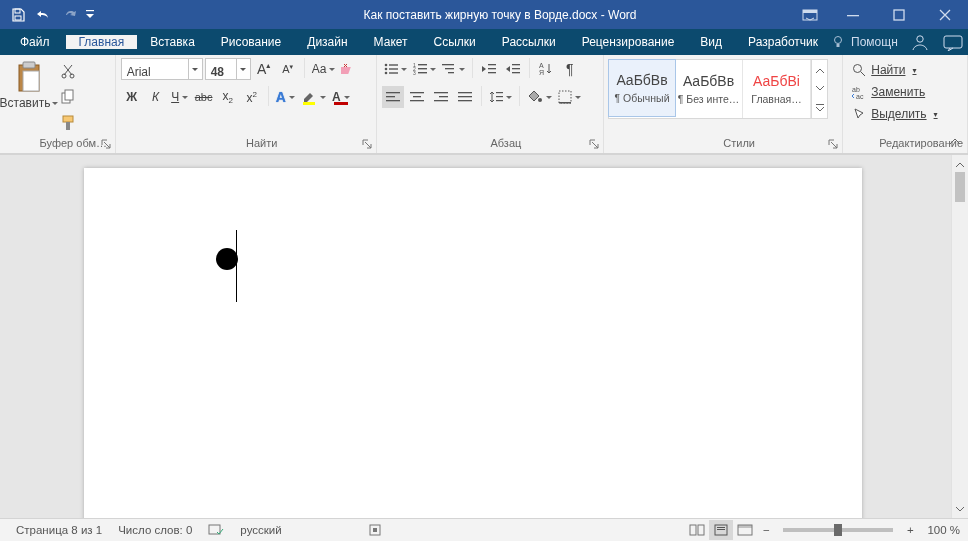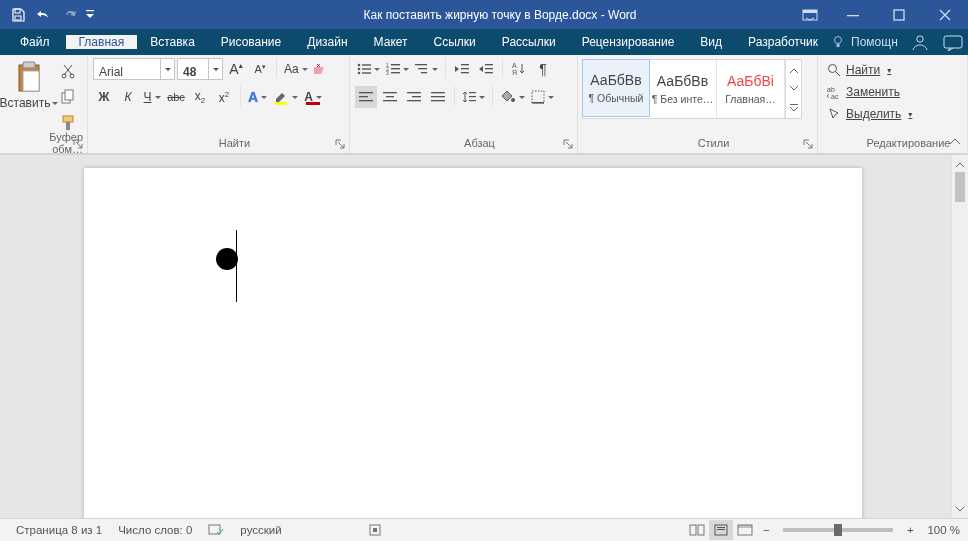--- a/index.html
+++ b/index.html
@@ -158,21 +158,21 @@
       </svg>
     <svg width="22" height="18">
         <rect x="2" y="3" width="18" height="12" rx="2" fill="none" stroke="#cfdcee"></rect>
         <path d="M8 15l-2 3 5-3" fill="none" stroke="#cfdcee"></path>
       </svg>
   </div>
 </div>
 
 <div class="ribbon">
 
-  <div class="group" style="width:88px">
+  <div class="group" style="width:116px">
     <div class="group-body">
       <div class="big-paste">
         <svg width="30" height="34">
             <rect x="5" y="4" width="20" height="26" fill="#bb8748" stroke="#8a5a22"></rect>
             <rect x="9" y="1" width="12" height="6" rx="1" fill="#ccc" stroke="#888"></rect>
             <rect x="9" y="10" width="16" height="20" fill="#fff" stroke="#aaa"></rect>
           </svg>
         <div class="big-paste-label">Вставить</div>
       </div>
       <div class="col" style="margin-left:4px; gap:4px; padding-top:2px;">

